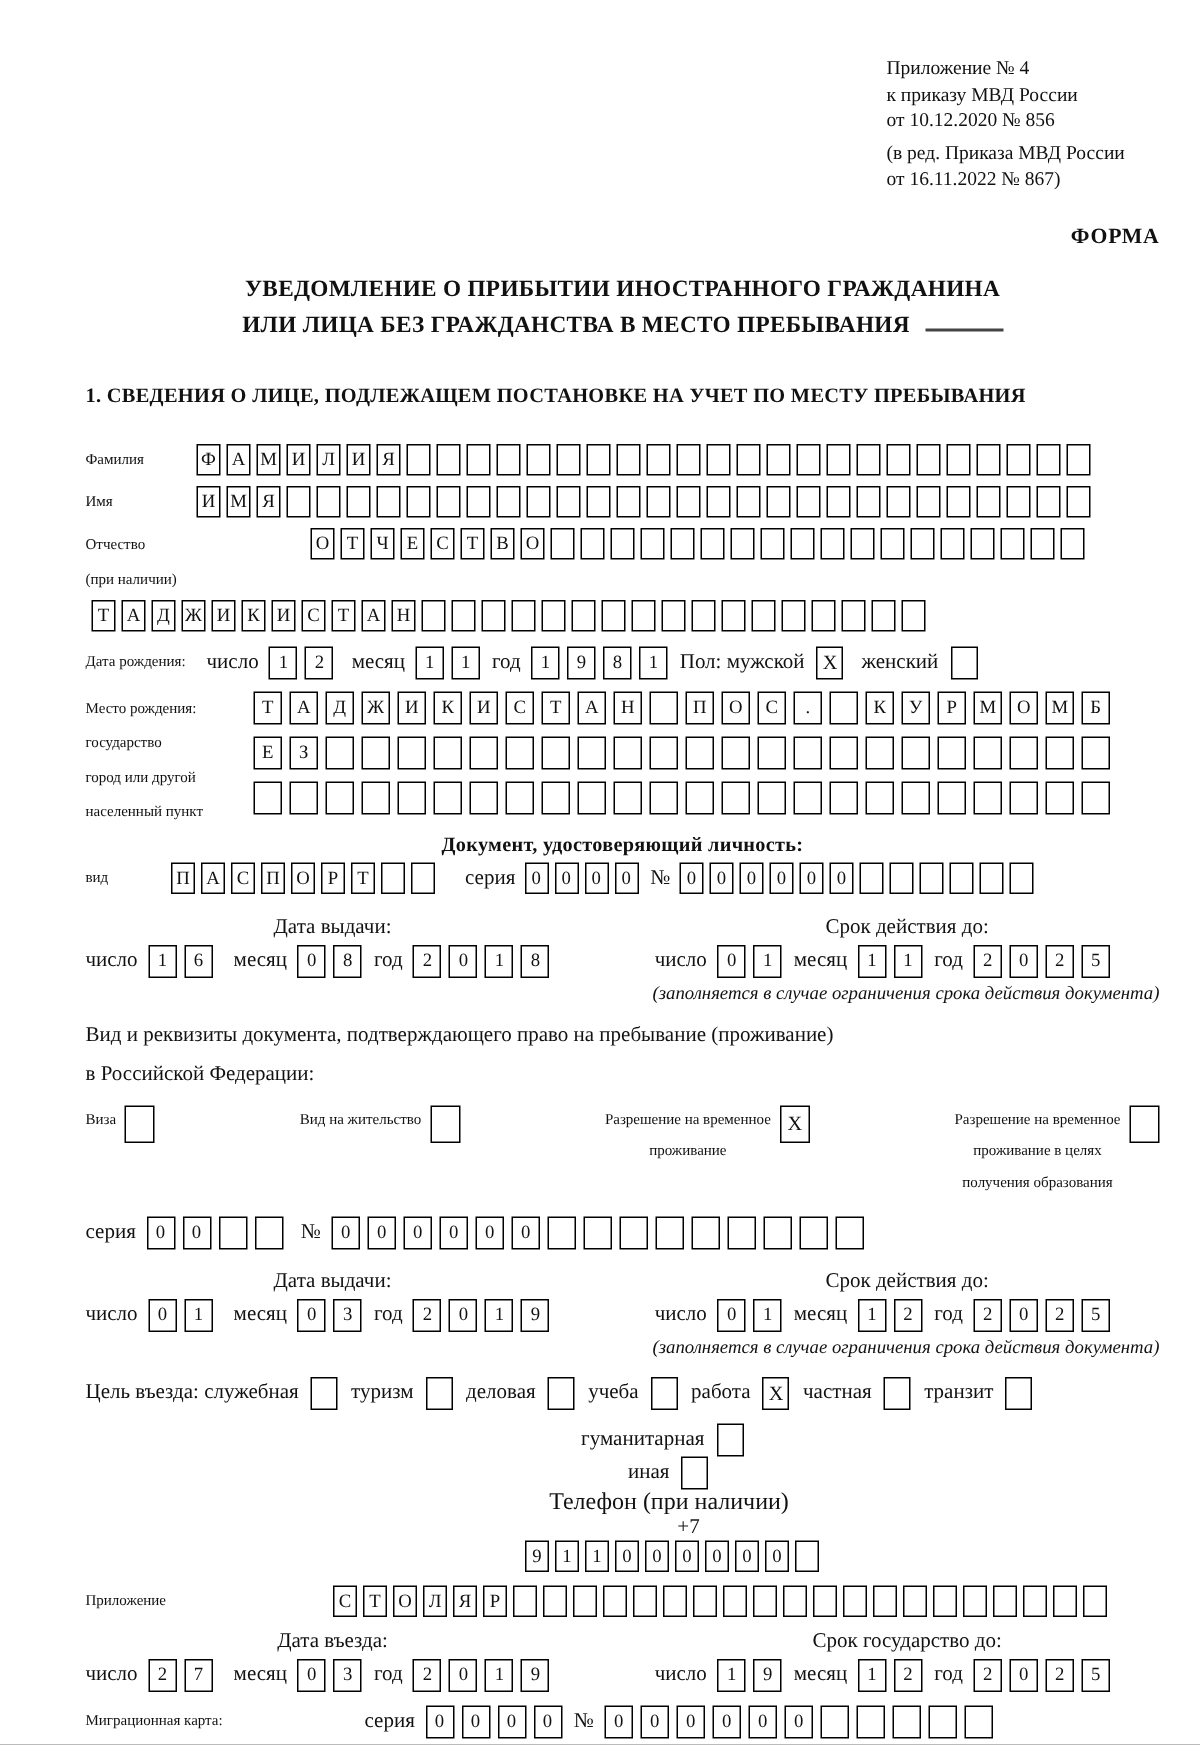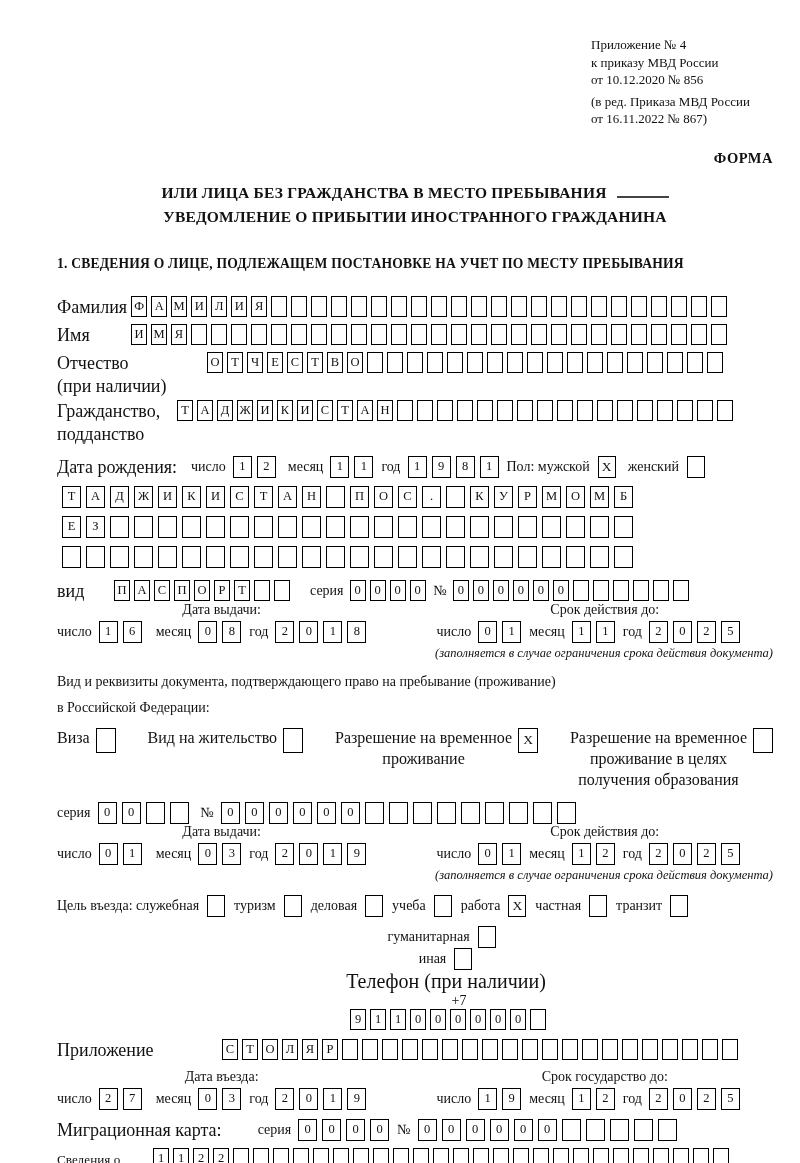--- a/index.html
+++ b/index.html
@@ -13,21 +13,21 @@
   .appendix{margin-left:534px;font-size:13px;line-height:17.5px;}
   .appendix .rev{margin-top:4px;}
   .form-marker{text-align:right;font-weight:bold;font-size:14.5px;margin-top:22px;letter-spacing:.5px;}
   .title{text-align:center;font-weight:bold;font-size:15.5px;line-height:24px;margin-top:14px;letter-spacing:.2px;}
   .blank-line{display:inline-block;width:52px;height:14px;border-bottom:2px solid #444;margin-left:10px;}
   .sec{font-weight:bold;font-size:13.6px;margin-top:27px;letter-spacing:.2px;}
 
   
   .frow{display:flex;align-items:flex-start;margin-top:6px;}
   .inline{align-items:center;flex-wrap:nowrap;white-space:nowrap;}
-  .lbl{font-size:18px;line-height:22px;flex-shrink:0;}
+  .lbl{font-size:10px;line-height:22px;flex-shrink:0;}
   .lbl div{line-height:23px;}
   .dlabel{font-size:14px;margin:0 2px 0 8px;}
   .w70{flex-basis:70px;}
   .w116{flex-basis:116px;}
   .w146{flex-basis:146px;}
   .w107{flex-basis:107px;}
   .w53{flex-basis:53px;}
   .w161{flex-basis:161px;}
   .w92{flex-basis:92px;font-size:13.2px;}
   .cells{display:inline-flex;flex-shrink:0;}
@@ -36,62 +36,62 @@
     display:inline-flex;align-items:center;justify-content:center;
     font-size:12.5px;flex-shrink:0;background:#fff;
   }
   .cells.wide .cell{width:17px;height:20px;margin-left:5px;}
   .stack > .cells{display:flex;margin-bottom:8px;}
   .cb{
     width:16px;height:20px;border:1.6px solid #000;display:inline-flex;
     align-items:center;justify-content:center;font-size:13.5px;margin-left:6px;flex-shrink:0;background:#fff;
   }
   
-  .datepair{display:flex;justify-content:space-between;margin-top:0;}
+  .datepair{display:flex;justify-content:space-between;margin-top:14px;}
   .dategroup{display:flex;flex-direction:column;}
   .dategroup.left{width:46%;}
   .dategroup.right{width:47%;}
   .dateheading{text-align:center;font-size:14px;}
   .daterow{display:flex;align-items:center;margin-top:3px;white-space:nowrap;}
   .daterow .dlabel:first-child{margin-left:0;}
   .note{font-size:12.5px;text-align:right;margin-top:3px;font-style:italic;}
   .para{font-size:14px;line-height:26px;margin-top:8px;}
   
   .permits{display:flex;justify-content:space-between;margin-top:6px;}
   .permit{display:flex;align-items:flex-start;}
-  .permit .ptext{font-size:16px;text-align:center;line-height:21px;}
+  .permit .ptext{font-size:10px;text-align:center;line-height:21px;}
   .permit .cb{margin-top:1px;}
   
   .goal{display:flex;align-items:center;margin-top:12px;white-space:nowrap;}
   .gitem{display:flex;align-items:center;margin-right:9px;}
   .gitem .gl{font-size:14px;margin-right:2px;}
   .goal2{margin-top:9px;margin-left:62px;flex-direction:column;}
-  .phone-label{font-size:20px;}
+  .phone-label{font-size:16px;}
   .phone-prefix{font-size:14px;margin-left:28px;margin-right:2px;}
 </style>
 </head>
 <body>
 
 <div class="page">
 
   <div class="appendix">
     <div>Приложение № 4</div>
     <div>к приказу МВД России</div>
     <div>от 10.12.2020 № 856</div>
     <div class="rev">
       <div>(в ред. Приказа МВД России</div>
       <div>от 16.11.2022 № 867)</div>
     </div>
   </div>
 
   <div class="form-marker">ФОРМА</div>
 
   <div class="title">
+    <div>УВЕДОМЛЕНИЕ О ПРИБЫТИИ ИНОСТРАННОГО ГРАЖДАНИНА</div>
     <div><span>ИЛИ ЛИЦА БЕЗ ГРАЖДАНСТВА В МЕСТО ПРЕБЫВАНИЯ</span><span class="blank-line"></span></div>
-    <div>УВЕДОМЛЕНИЕ О ПРИБЫТИИ ИНОСТРАННОГО ГРАЖДАНИНА</div>
   </div>
 
   <div class="sec">1. СВЕДЕНИЯ О ЛИЦЕ, ПОДЛЕЖАЩЕМ ПОСТАНОВКЕ НА УЧЕТ ПО МЕСТУ ПРЕБЫВАНИЯ</div>
 
   <div class="frow" style="margin-top:24px;">
     <div class="lbl w70">Фамилия</div>
     <div class="cells">
         <span class="cell">Ф</span>
         <span class="cell">А</span>
         <span class="cell">М</span>
@@ -190,24 +190,20 @@
         <span class="cell"></span>
         <span class="cell"></span>
         <span class="cell"></span>
         <span class="cell"></span>
         <span class="cell"></span>
         <span class="cell"></span>
       </div>
   </div>
 
   <div class="frow" style="margin-top:2px;">
-    <div class="lbl w116">
-      <div>Гражданство,</div>
-      <div>подданство</div>
-    </div>
     <div class="cells">
         <span class="cell">Т</span>
         <span class="cell">А</span>
         <span class="cell">Д</span>
         <span class="cell">Ж</span>
         <span class="cell">И</span>
         <span class="cell">К</span>
         <span class="cell">И</span>
         <span class="cell">С</span>
         <span class="cell">Т</span>
@@ -252,20 +248,26 @@
         <span class="cell">8</span>
         <span class="cell">1</span>
       </span>
     <span class="dlabel" style="margin-left:8px;">Пол: мужской</span>
     <span class="cb">X</span>
     <span class="dlabel" style="margin-left:12px;">женский</span>
     <span class="cb"></span>
   </div>
 
   <div class="frow" style="margin-top:8px;">
+    <div class="lbl w107" style="white-space:nowrap;">
+      <div>Место рождения:</div>
+      <div>государство</div>
+      <div>город или другой</div>
+      <div>населенный пункт</div>
+    </div>
     <div class="stack">
       <div class="cells wide">
           <span class="cell">Т</span>
           <span class="cell">А</span>
           <span class="cell">Д</span>
           <span class="cell">Ж</span>
           <span class="cell">И</span>
           <span class="cell">К</span>
           <span class="cell">И</span>
           <span class="cell">С</span>
@@ -334,20 +336,21 @@
           <span class="cell"></span>
           <span class="cell"></span>
           <span class="cell"></span>
           <span class="cell"></span>
           <span class="cell"></span>
           <span class="cell"></span>
         </div>
     </div>
   </div>
 
+  <div class="sec" style="margin-top:2px;text-align:center;font-size:13.5px;">Документ, удостоверяющий личность:</div>
 
   <div class="frow inline" style="margin-top:4px;">
     <span class="lbl w53">вид</span>
     <span class="cells">
         <span class="cell">П</span>
         <span class="cell">А</span>
         <span class="cell">С</span>
         <span class="cell">П</span>
         <span class="cell">О</span>
         <span class="cell">Р</span>

